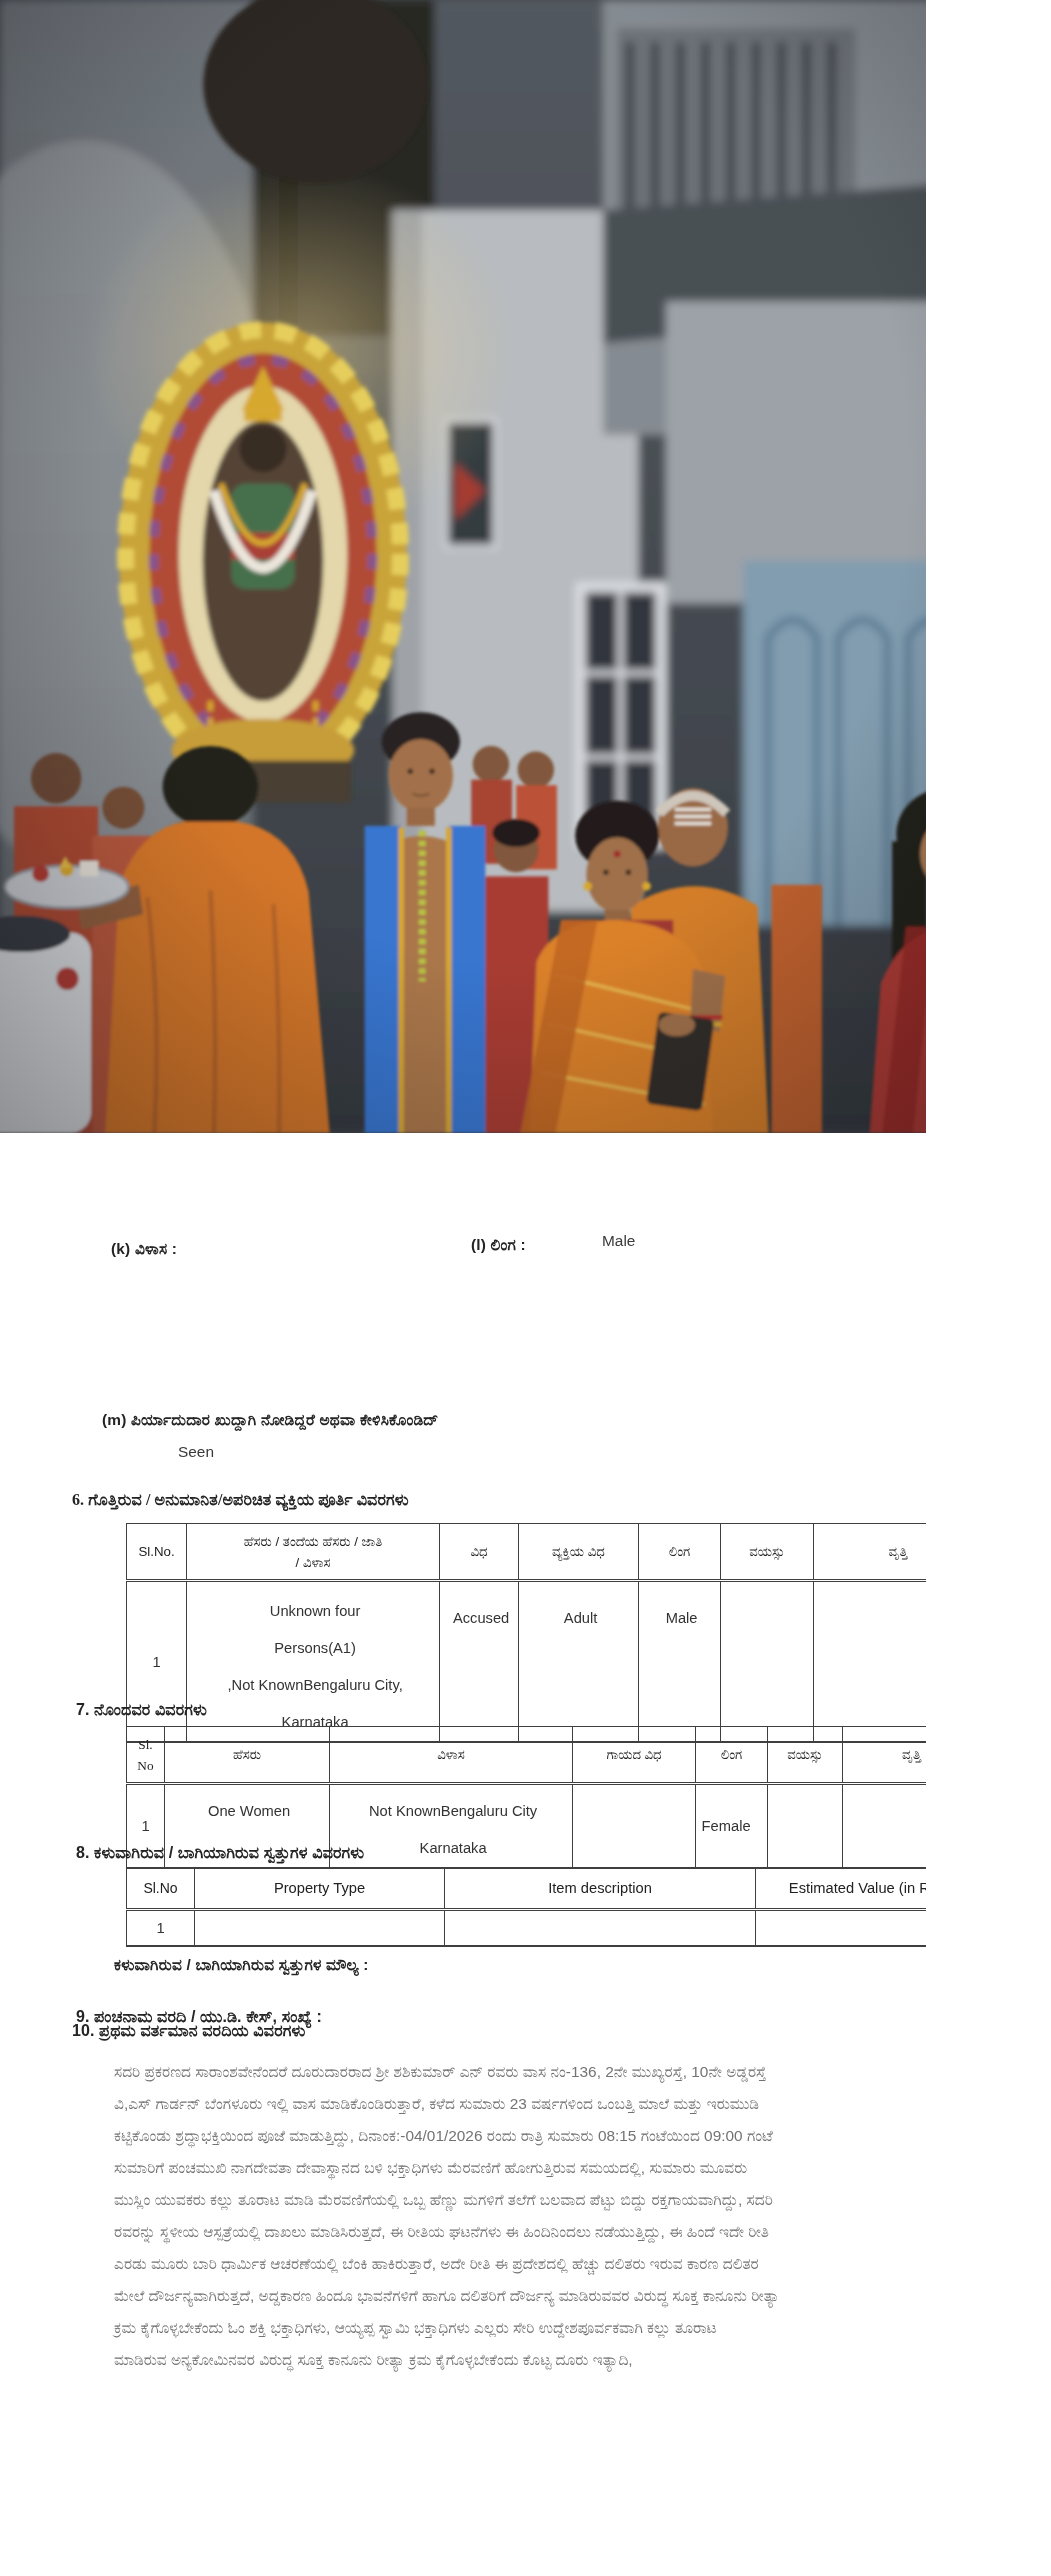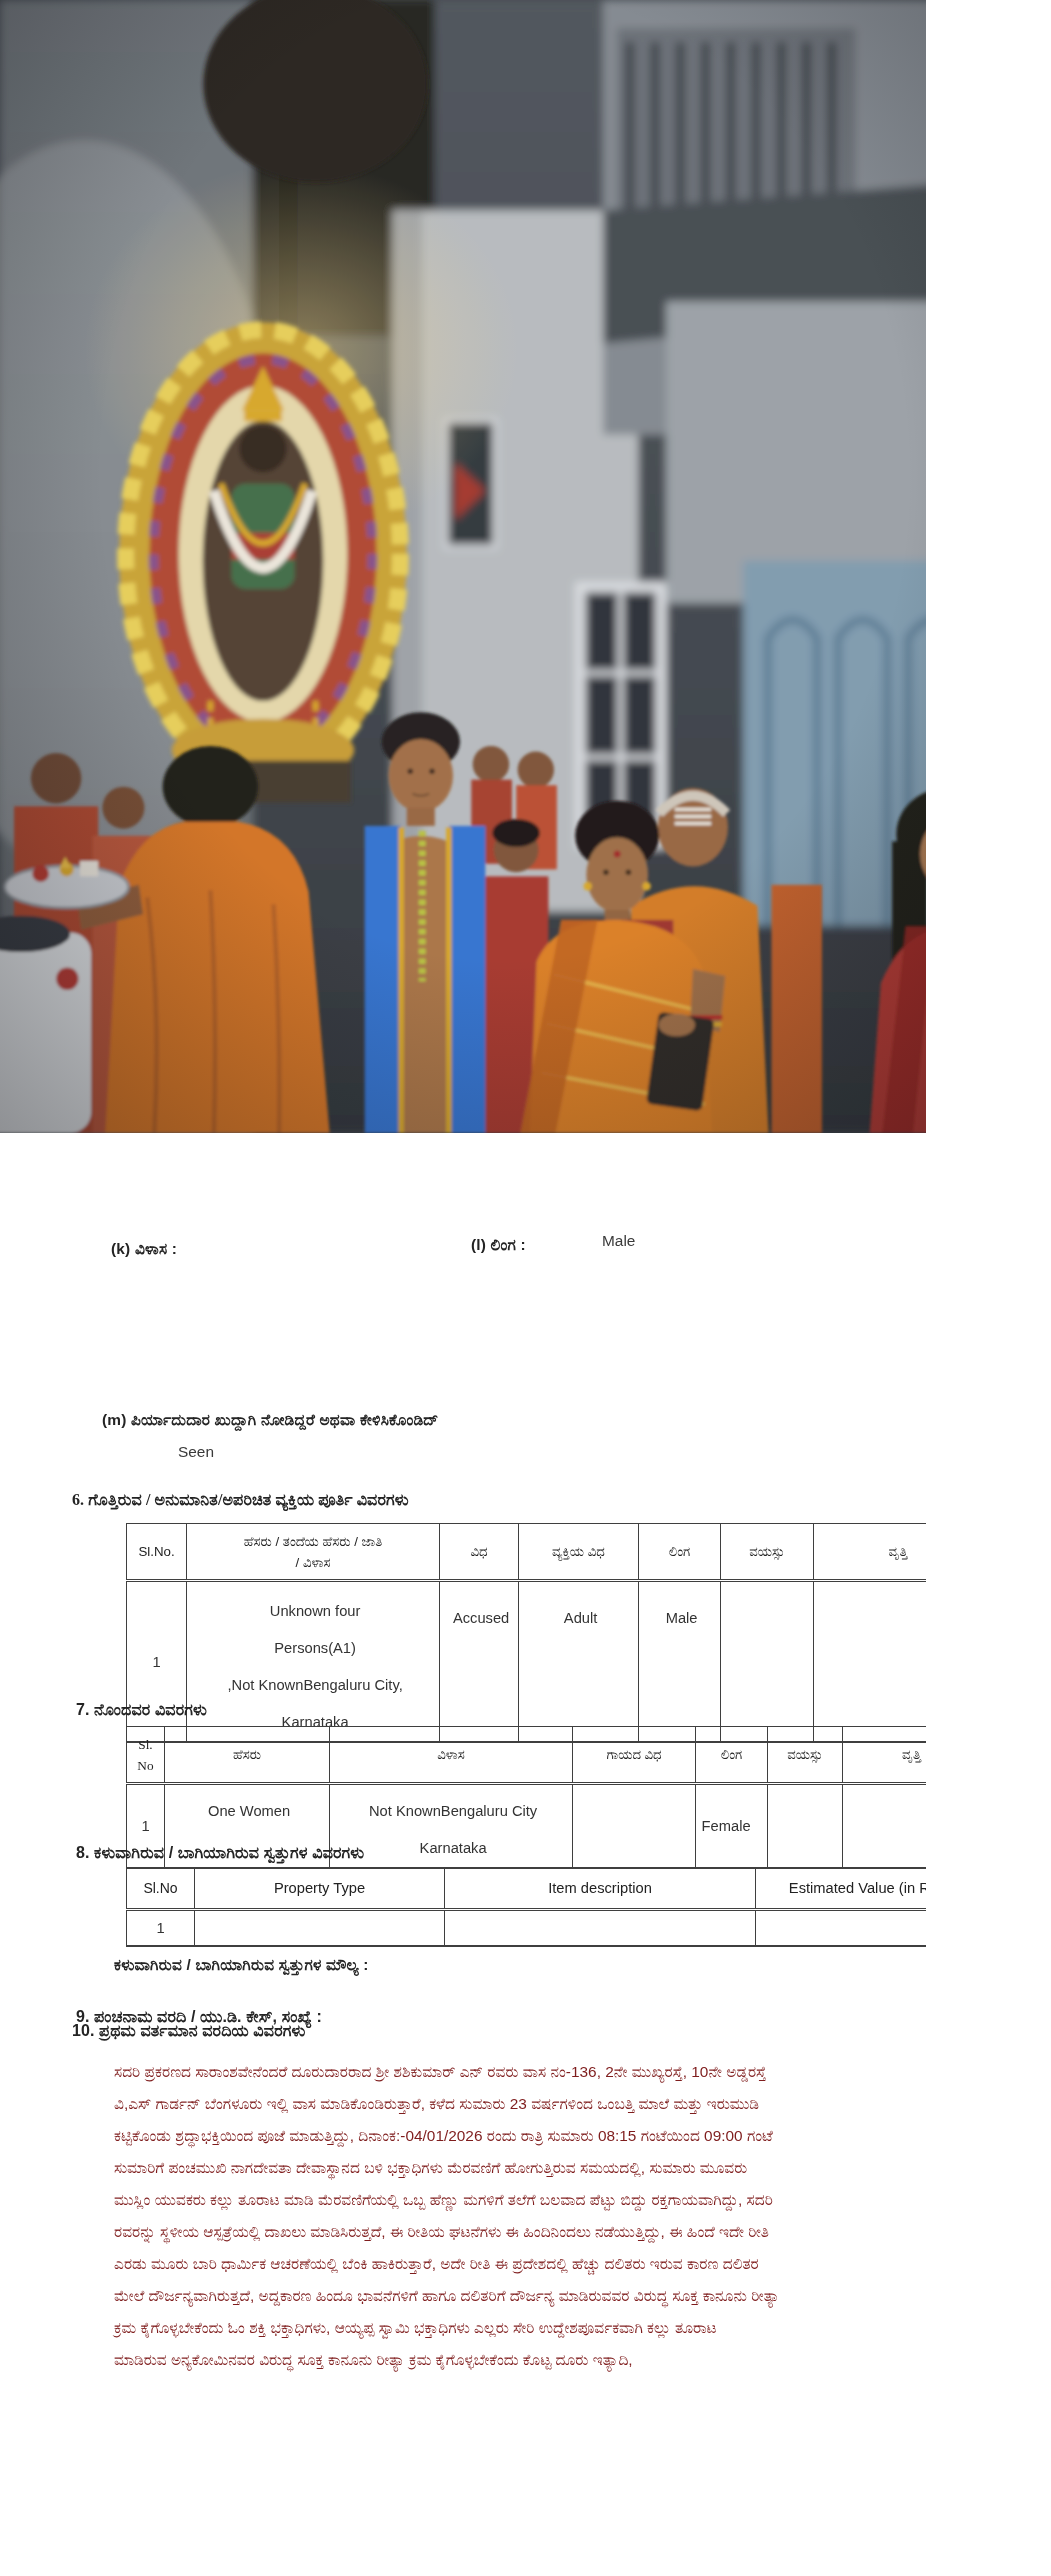--- a/index.html
+++ b/index.html
@@ -8,21 +8,21 @@
   .photo{position:absolute;left:0;top:0;width:1052px;height:1133px;overflow:hidden;background:#3c4248;}
   .photo svg{display:block;}
   .vignette{position:absolute;left:0;top:0;width:1052px;height:1133px;
         background:radial-gradient(ellipse at 48% 42%, rgba(0,0,0,0) 52%, rgba(8,8,12,0.38) 100%);}
   .washed{position:absolute;left:0;top:0;width:1052px;height:1133px;background:rgba(205,205,210,0.07);}
 
   .abs{position:absolute;white-space:pre-line;}
   .klabel{font-weight:700;font-size:15.4px;letter-spacing:0.2px;}
   .val{font-size:15.4px;color:#3a3a3a;}
   .heading{font-weight:700;font-size:16px;letter-spacing:0.1px;}
-  .para{font-size:15.4px;line-height:32px;color:#7f1d1d;}
+  .para{font-size:15.4px;line-height:32px;color:#737373;}
 
   table.tbl{position:absolute;border-collapse:collapse;table-layout:fixed;
         border:1.4px solid #3f3f3f;border-bottom:2.1px solid #3f3f3f;}
   .tbl th,.tbl td{border:1.4px solid #3f3f3f;white-space:pre-line;overflow:hidden;}
   .tbl thead tr{border-bottom:3.5px double #3f3f3f;}
   .tbl th{font-weight:400;font-size:13.3px;text-align:center;vertical-align:middle;color:#222;line-height:21px;}
   .tbl td{font-size:14.7px;color:#333;}
   .c-cm{text-align:center;vertical-align:middle;}
   .c-top{vertical-align:top;text-align:center;padding:11.2px 5.6px 0 9.8px;line-height:37px;}
   .c-top40{vertical-align:top;text-align:center;padding:28px 5.6px 0 9.8px;}

